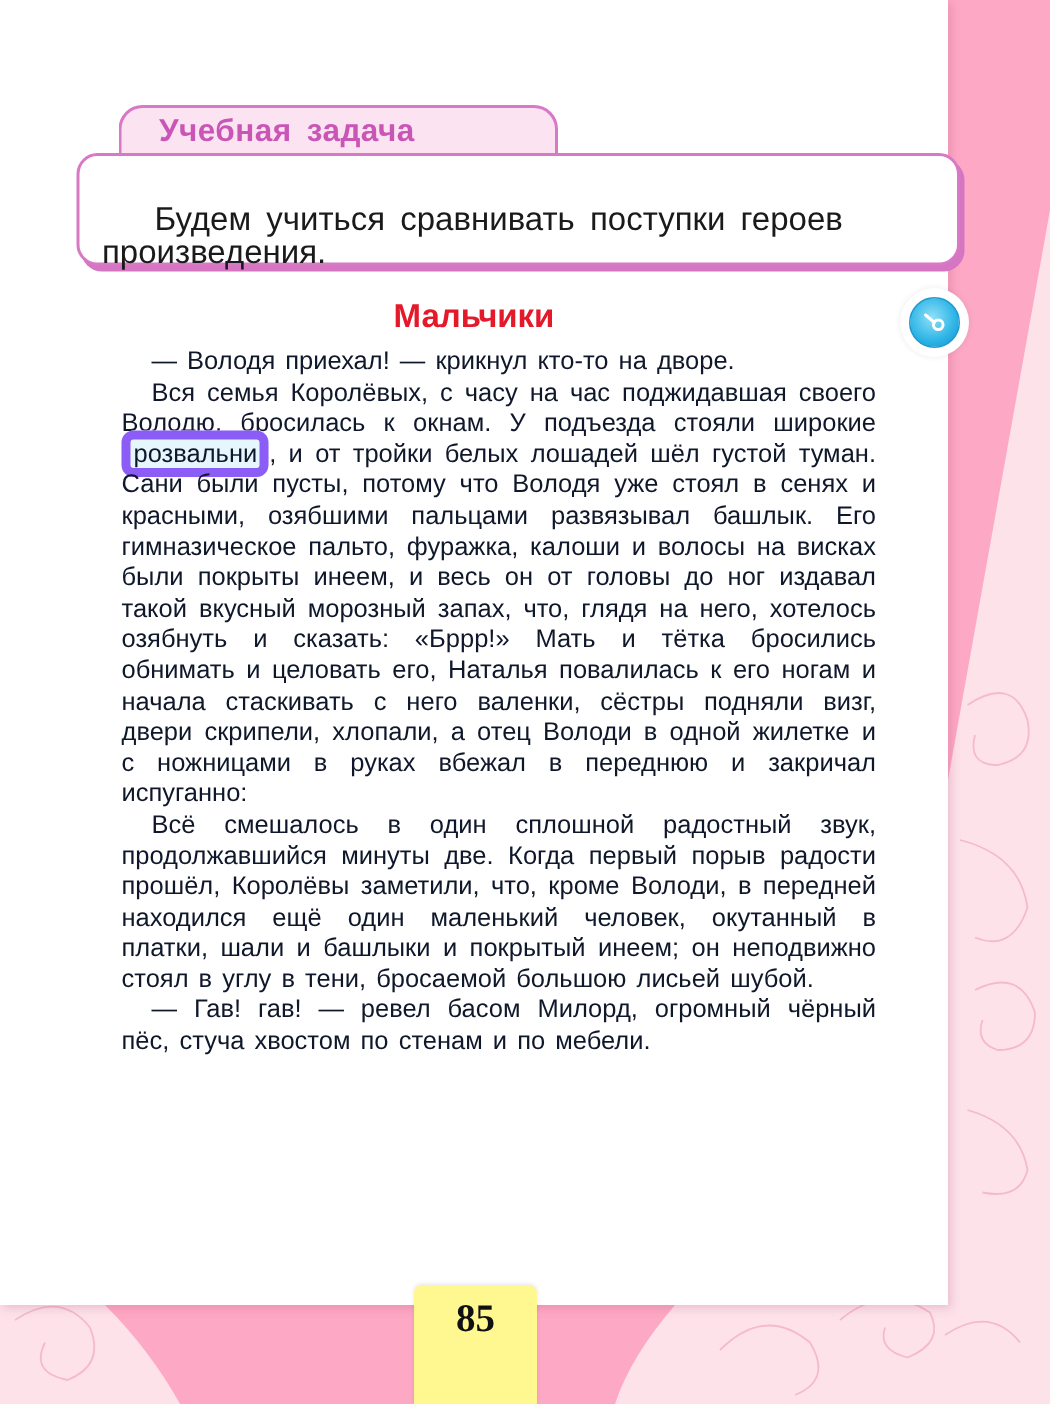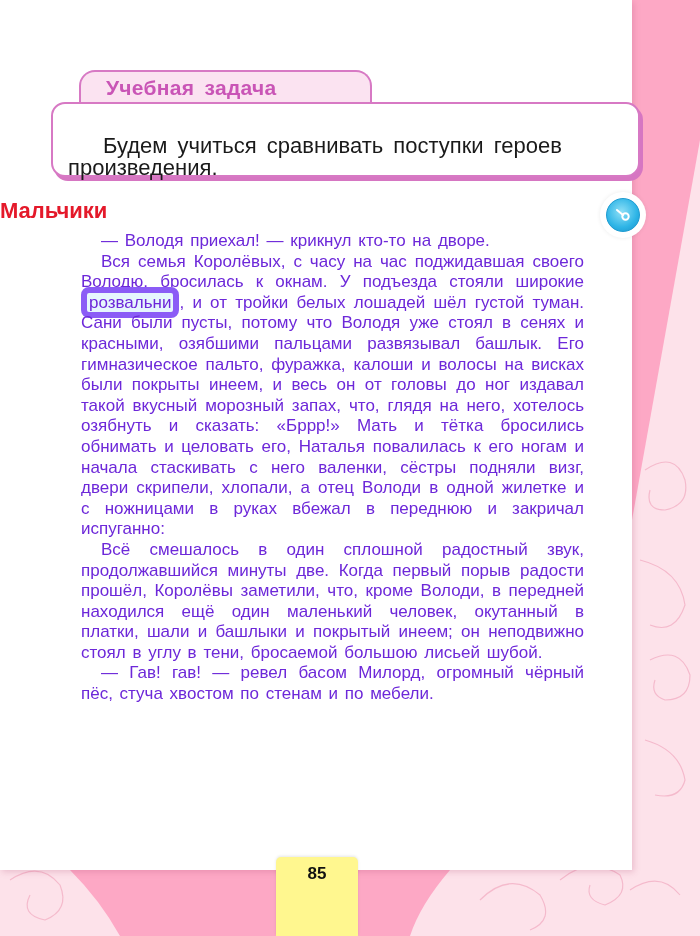--- a/index.html
+++ b/index.html
@@ -32,54 +32,54 @@
       border: 2px solid #d779c4; border-radius: 14px;
       box-shadow: 3px 4px 0 #d676c2;
       box-sizing: border-box;
     }
     .task-text {
       position: absolute; left: 15px; top: 15px; width: 550px;
       font-size: 22px; line-height: 22px; color: #1a1a1a;
       text-indent: 35px; word-spacing: 4px; margin-top: 16px;
     }
     .title {
-      position: absolute; left: 0; width: 632px; top: 198px; 
+      position: absolute; left: 0; width: 632px; top: 198px; text-align: center;
       font-size: 22px; font-weight: bold; color: #e4192a;
     }
     .audio-btn {
       position: absolute; left: 600px; top: 192px; width: 46px; height: 46px;
       border-radius: 50%; background: #ffffff;
       box-shadow: 0 0 4px rgba(0,0,0,0.08);
       display: flex; align-items: center; justify-content: center;
     }
     .audio-inner {
       width: 32px; height: 32px; border-radius: 50%;
       background: radial-gradient(circle at 45% 40%, #8fe0f7 0%, #2db4e6 60%, #1b8fc8 100%);
       border: 1px solid #1c9bd1;
       display: flex; align-items: center; justify-content: center;
     }
     .text-body {
       position: absolute; left: 81px; top: 231px; width: 503px;
-      font-size: 17px; line-height: 20.6px; color: #6d28d9;
+      font-size: 17px; line-height: 20.6px; color: #0f172a;
       text-align: justify; word-spacing: 2px;
     }
     .text-body p { margin: 0; text-indent: 20px; }
     .hl {
       border: 6px solid #8b5cf6; border-radius: 8px;
       background: #e6f6fd; padding: 0 2px;
     }
     .page-num {
       position: absolute; left: 276px; top: 857px; width: 82px; height: 79px;
       background: #fff78f; border-radius: 5px 5px 0 0;
       box-shadow: 0 -1px 3px rgba(0,0,0,0.1);
       text-align: center;
     }
     .page-num span {
       display: inline-block; margin-top: 7px;
-      font-size: 17px; font-weight: bold; color: #111;
+      font-size: 26px; font-weight: bold; color: #111; font-family: Liberation Serif, serif;
     }
   </style>
 </head>
 <body>
 
 <svg class="bg-layer" width="700" height="936" viewBox="0 0 700 936">
   <rect x="0" y="0" width="700" height="936" fill="#fde2ea"></rect>
 
   <path d="M632 0 L700 0 L700 110 Q 640 300 650 420 L632 430 Z" fill="#fda8c5"></path>
   <path d="M632 0 L700 0 L700 140 L632 520 Z" fill="#fda8c5"></path>

